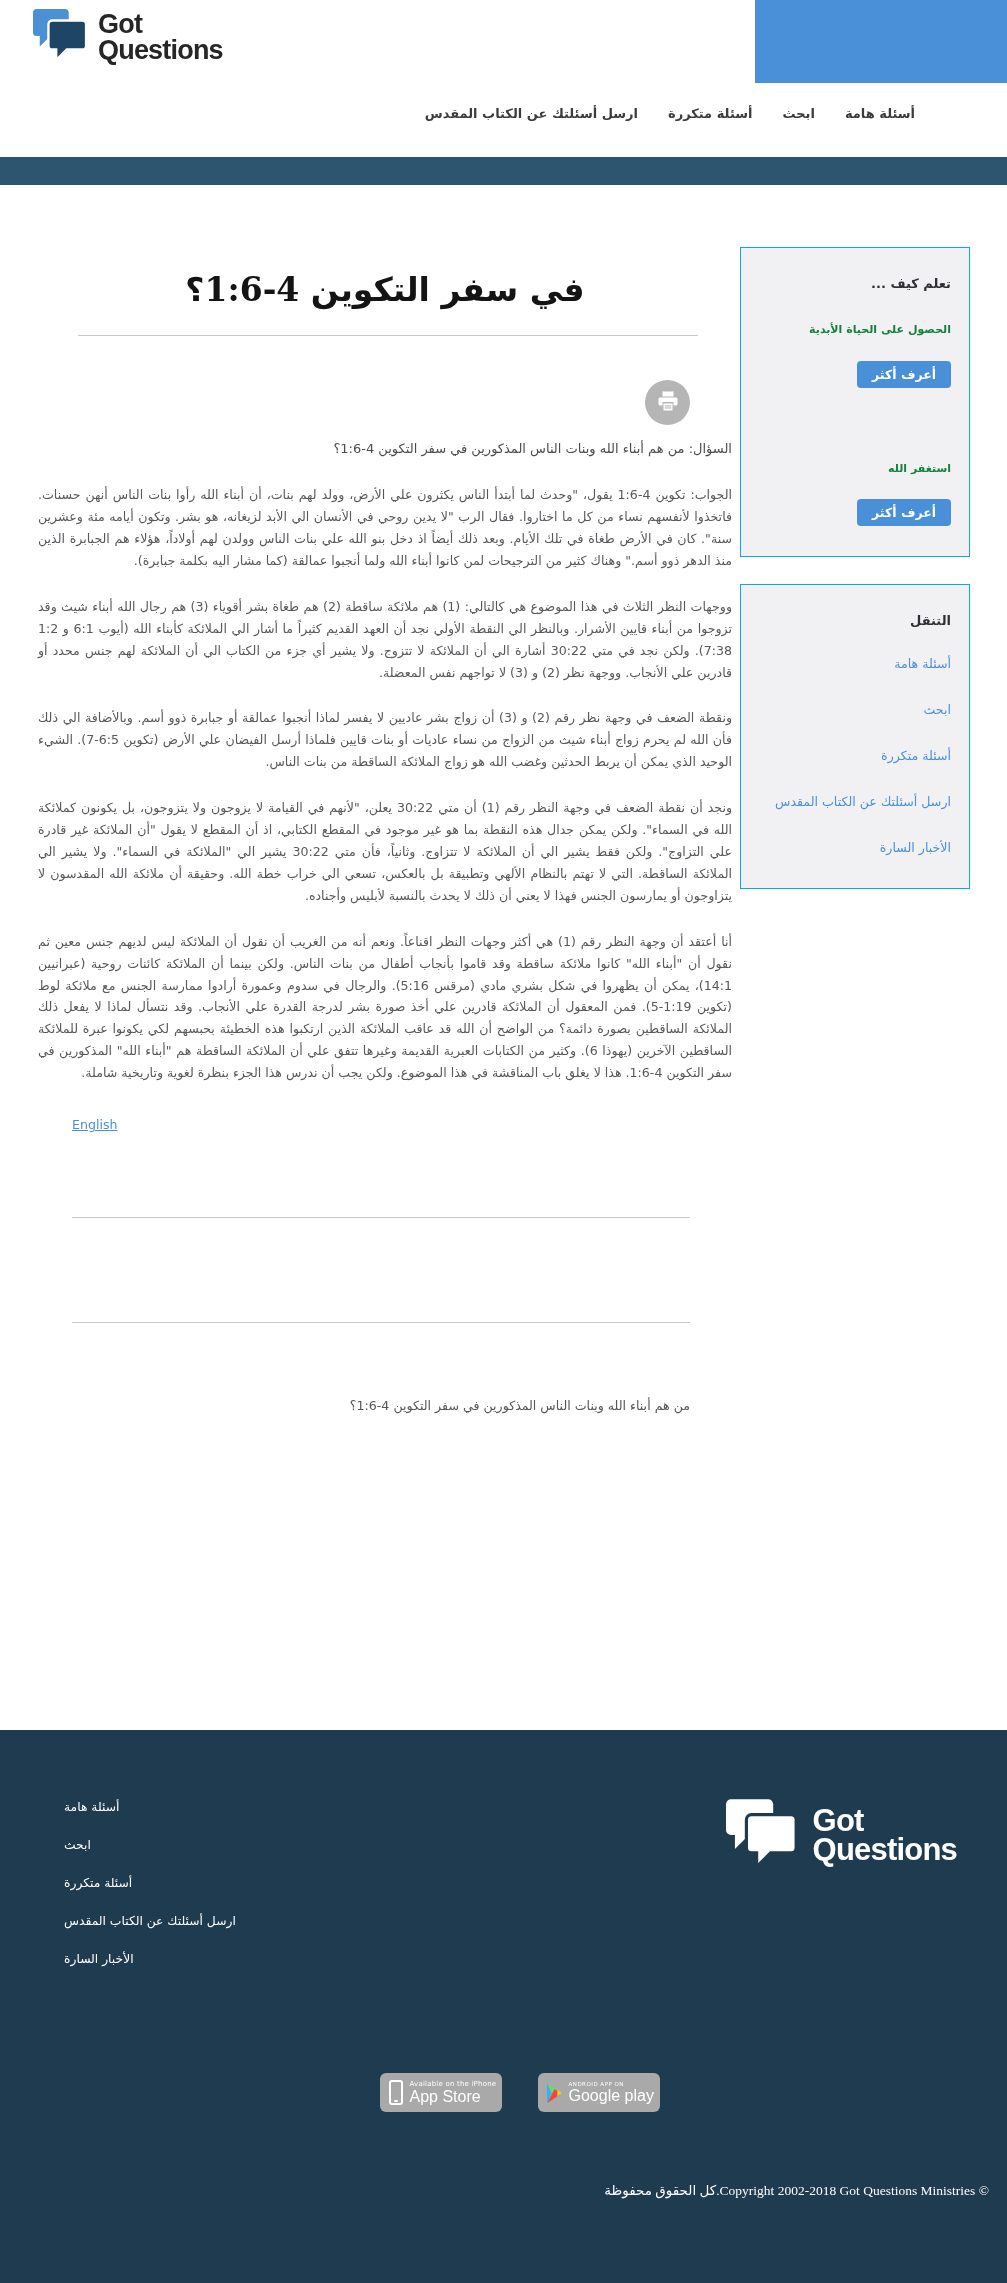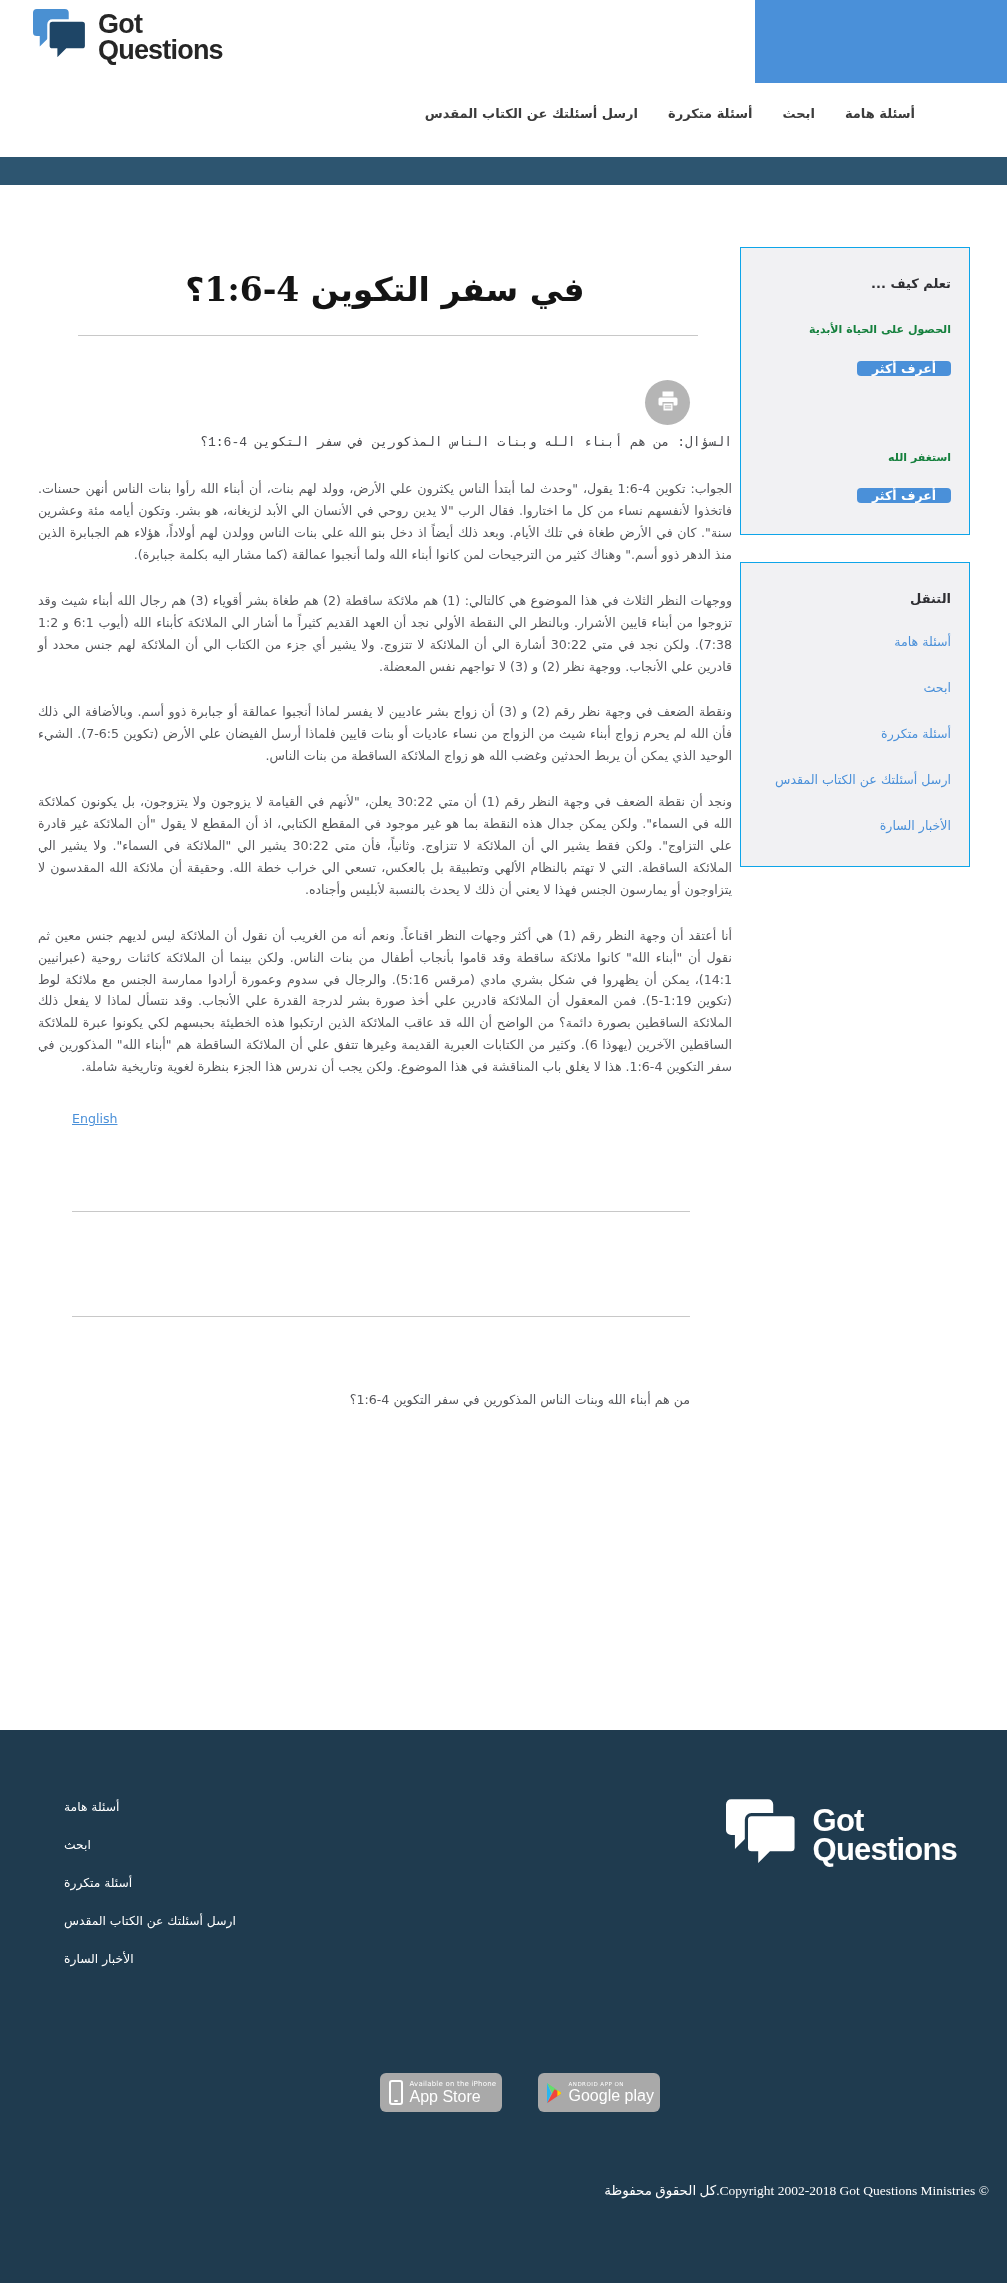--- a/index.html
+++ b/index.html
@@ -34,40 +34,40 @@
     margin:75px 0 0; text-align:center; font-weight:bold;
     font-family:"DejaVu Serif","DejaVu Sans", serif;
     font-size:33px; line-height:1.8; color:#141414;
   }
   .rule { border:none; border-top:1px solid #c8c8c8; margin:16px 34px 0 40px; height:0; }
   .print-btn {
     width:45px; height:45px; border-radius:50%; background:#b5b5b5;
     margin:44px 42px 0 auto; display:flex; align-items:center; justify-content:center; cursor:pointer;
   }
   .print-btn svg { width:24px; height:24px; }
-  .question { margin-top:8px; font-size:13px; color:#4b4c50; text-align:right; line-height:1.6;font-family:Liberation Mono, monospace; }
+  .question { margin-top:14px; font-size:13px; color:#4b4c50; text-align:right; line-height:1.6; }
   .article p {
     margin:24px 0 0; font-size:12.6px; line-height:1.74; color:#57585c; text-align:justify;
   }
   .link-row { margin:30px 42px 0 34px; text-align:left; }
   .blue-link { color:#4a90d9; text-decoration:underline; font-size:12.6px; cursor:pointer; }
   .rule2 { margin:84px 42px 0 34px; }
   .home-row { margin-top:70px; }
   .rule3 { margin:104px 42px 0 34px; }
   .related-q { margin:72px 42px 0 34px; font-size:12.6px; color:#55565a; text-align:right; line-height:1.7; }
 
   
   .side-box { background:#f1f1f3; border:1px solid #0ea5e9; padding:28px 18px 30px; text-align:right; }
   .box-learn { margin-top:62px; }
   .side-heading { font-size:13px; font-weight:bold; color:#2f2f33; }
   .learn-label { margin-top:30px; font-size:11px; font-weight:bold; color:#15803d; line-height:1.6; }
   .learn-label.second { margin-top:72px; }
   .btn-more {
     display:inline-block; margin-top:22px; background:#4a90d9; color:#fff;
-    font-size:12.5px; font-weight:bold; padding:0 15px; border-radius:4px;
+    font-size:12.5px; font-weight:bold; padding:6px 15px; border-radius:4px;
     border:none; cursor:pointer; font-family:"DejaVu Sans", sans-serif;
   }
   .box-nav { margin-top:27px; }
   .side-link { display:block; margin-top:27px; color:#4a90d9; font-size:12.6px; text-decoration:none; cursor:pointer; line-height:1.5; }
 
   
   .footer { position:absolute; left:0; top:1730px; width:1007px; height:553px; background:#1f3b4f; }
   .footer-links { position:absolute; left:64px; top:70px; }
   .footer-link {
     display:block; direction:rtl; text-align:left; color:#ffffff;

